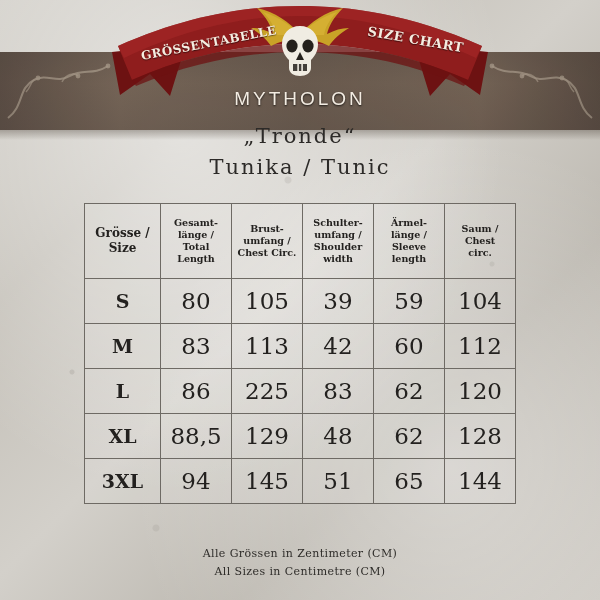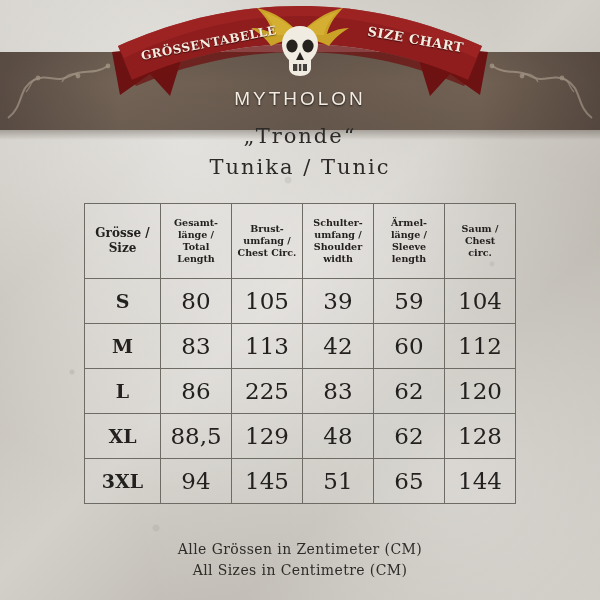--- a/index.html
+++ b/index.html
@@ -175,22 +175,22 @@
   
   .footer {
     position: absolute;
     bottom: 22px;
     left: 0;
     width: 600px;
     text-align: center;
     color: #2e2c29;
     font-family: "DejaVu Serif", serif;
   }
-  .footer .line1 { font-size: 14px; letter-spacing: 0.4px; margin-bottom: 5px; }
-  .footer .line2 { font-size: 14px; letter-spacing: 0.4px; }
+  .footer .line1 { font-size: 11px; letter-spacing: 0.4px; margin-bottom: 5px; }
+  .footer .line2 { font-size: 11px; letter-spacing: 0.4px; }
 </style>
 </head>
 <body>
 
 <div id="page">
 
   <div class="header-band">
     <svg class="vine left" viewBox="0 0 120 66">
       <path d="M4,60 C20,48 14,30 30,22 C44,15 52,26 66,18 C80,10 88,18 104,8" stroke="#d8cbb5" stroke-width="2" fill="none" opacity="0.8"></path>
       <path d="M22,34 C28,28 26,22 34,20" stroke="#d8cbb5" stroke-width="1.5" fill="none" opacity="0.7"></path>

